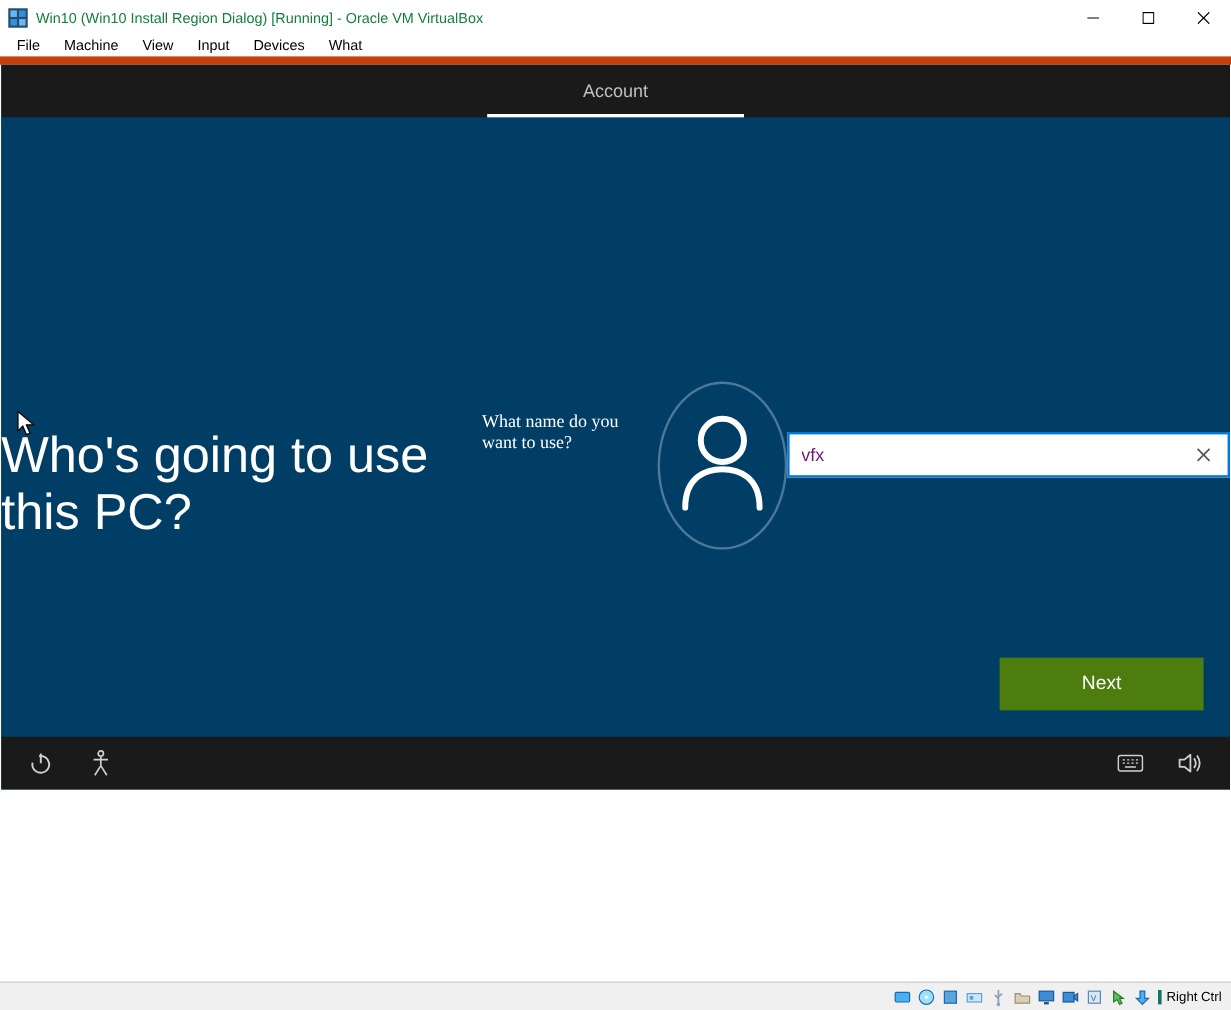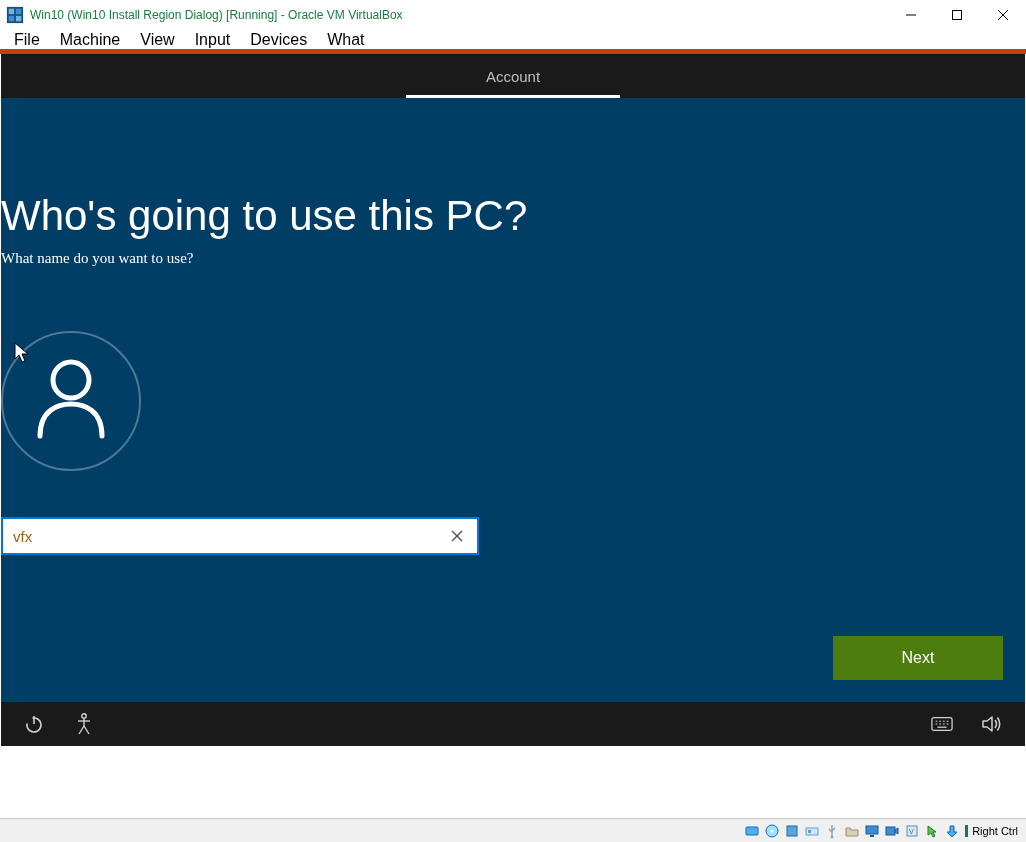--- a/index.html
+++ b/index.html
@@ -48,36 +48,36 @@
       align-items: center;
       justify-content: center;
       font-size: 14px;
       color: #000;
       cursor: pointer;
     }
 
     .vb-menubar {
       height: 24px;
       display: flex;
-      align-items: center;
+      align-items: flex-end;
       gap: 4px;
       padding: 0 6px;
-      font-size: 16px;
+      font-size: 12px;
       color: #000;
-      border-bottom: 5px solid #c2410c;
+      border-bottom: 7px solid #c2410c;
     }
     .vb-menuitem {
       padding: 2px 8px;
       cursor: pointer;
     }
 
     
     .guest {
       width: 1024px;
-      height: 692px;
+      height: 604px;
       margin-left: 1px;
       background: #003e66;
       position: relative;
       overflow: hidden;
     }
 
     
     .oobe-top {
       height: 44px;
       background: #1a1a1a;
@@ -111,22 +111,21 @@
     }
 
     .oobe-body {
       position: absolute;
       top: 44px;
       left: 0;
       right: 0;
       bottom: 44px;
       background: #003e66;
       display: flex;
-      flex-direction: column;
-      align-items: flex-start;
+      align-items: center;
     }
 
     .oobe-heading {
       color: #fff;
       font-weight: 300;
       font-size: 42px;
       margin-top: 94px;
       letter-spacing: 0px;
     }
     .oobe-sub {
@@ -155,21 +154,21 @@
       margin-top: 46px;
       display: flex;
       align-items: center;
       padding: 0 8px 0 10px;
     }
     .input-wrap input {
       flex: 1;
       border: none;
       outline: none;
       font-size: 15px;
-      color: #a16207;
+      color: #701a75;
       background: transparent;
     }
     .input-clear {
       width: 24px;
       height: 24px;
       display: flex;
       align-items: center;
       justify-content: center;
       color: #555;
       cursor: pointer;

